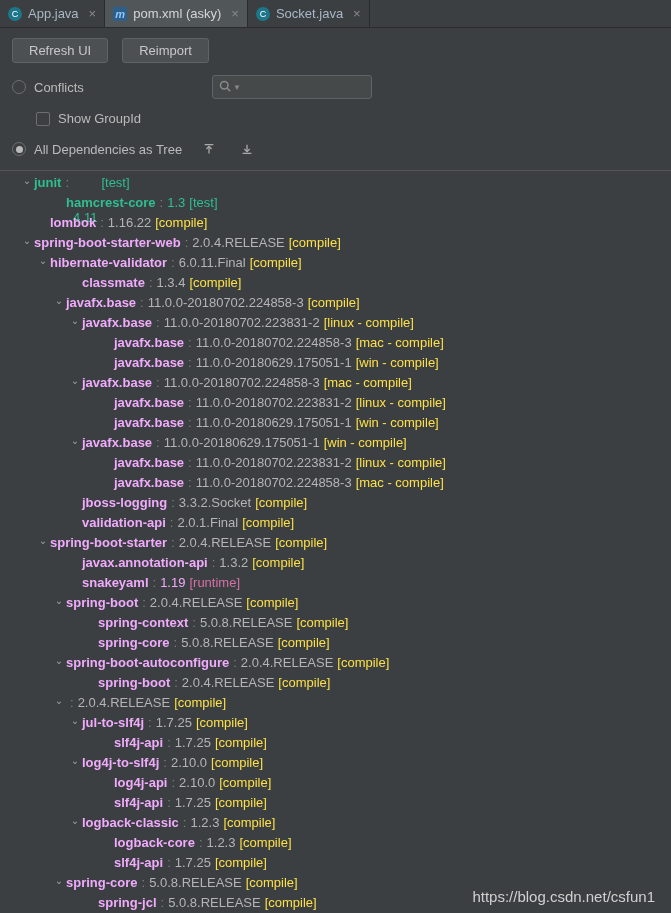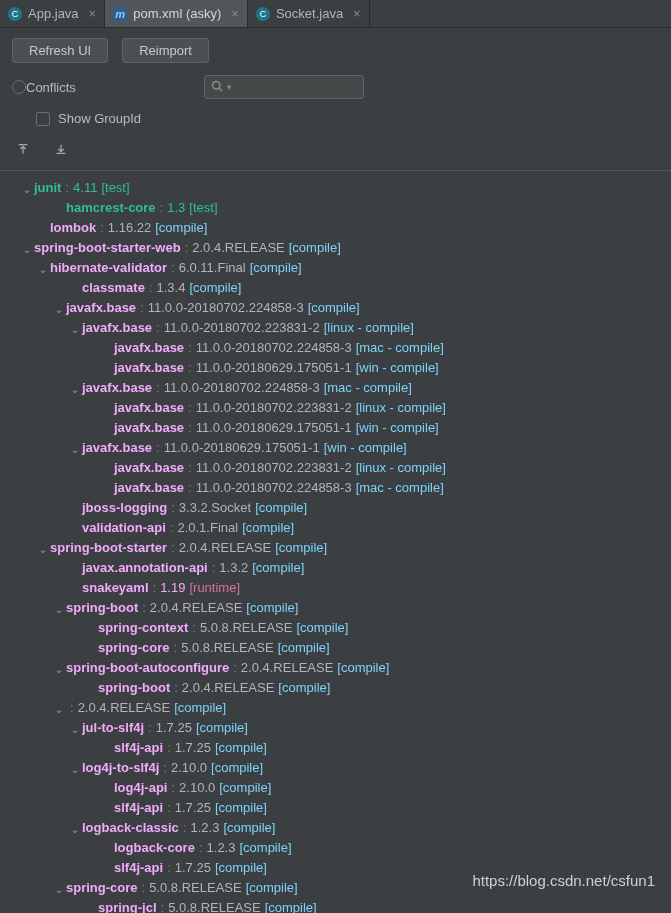--- a/index.html
+++ b/index.html
@@ -57,21 +57,21 @@
     cursor: pointer;
   }
 
   
   .opt-row {
     display: flex;
     align-items: center;
     gap: 16px;
     padding: 6px 12px;
   }
-  .radio-wrap { display:flex; align-items:center; cursor:pointer; }
+  .radio-wrap { display:flex; align-items:center; gap:8px; cursor:pointer; }
   .radio {
     width: 14px; height: 14px; border-radius: 50%;
     border: 1px solid #6e6e6e; display:inline-flex; align-items:center; justify-content:center;
   }
   .radio.sel::after { content:""; width:7px; height:7px; border-radius:50%; background:#bbbbbb; }
   .check { display:flex; align-items:center; gap:8px; cursor:pointer; }
   .checkbox { width:14px; height:14px; border:1px solid #6e6e6e; border-radius:2px; }
   .search {
     width: 160px; height: 24px; border:1px solid #5e6366; background:#45494a;
     border-radius: 3px; display:flex; align-items:center; padding:0 6px; gap:4px;
@@ -85,41 +85,41 @@
   
   .tree-wrap {
     border-top:1px solid #555;
     background:#3c3f41;
     height: 744px;
     overflow:hidden;
     padding-top:4px;
   }
   .node {
     display:flex;
-    align-items:flex-end;
+    align-items:flex-start;
     height: 20px;
     white-space:nowrap;
     padding-left:4px;
   }
   .chev {
     width:14px; display:inline-flex; justify-content:center; color:#9e9e9e; font-size:10px;
   }
   .chev.open::before { content:"⌄"; }
   .name { color:#bcbcbc; }
   .name.bold { font-weight:700; color:#f0abfc; }
   .name.green { color:#2fbf8f; font-weight:600; }
   .name.magenta { color:#f0abfc; font-weight:600; }
   .sep { color:#808080; margin:0 4px; }
   .ver { color:#b4b4b4; }
-  .scope { color:#7dd3fc; margin-left:4px; }
+  .scope { color:#fde047; margin-left:4px; }
   .indent { display:inline-block; }
 
   .watermark {
     position:absolute;
-    bottom:24px;
+    bottom:8px;
     right:16px;
     color:#d0d0d0;
     font-size:15px;
     font-family: Arial, sans-serif;
   }
 </style>
 </head>
 <body>
 
 <div class="tab-bar">
@@ -165,20 +165,24 @@
 
 <div class="opt-row">
   <div style="flex:0 0 8px"></div>
   <div class="check">
     <span class="checkbox"></span>
     <span>Show GroupId</span>
   </div>
 </div>
 
 <div class="opt-row" style="padding-bottom:10px">
+  <div class="radio-wrap">
+    <span class="radio sel"></span>
+    <span>All Dependencies as Tree</span>
+  </div>
   <div class="icon-btn">
     <svg width="14" height="14" viewBox="0 0 16 16" stroke="#a9a9a9" fill="none" stroke-width="1.5">
         <line x1="3" y1="3" x2="13" y2="3"></line>
         <polyline points="5,8 8,5 11,8"></polyline>
         <line x1="8" y1="5" x2="8" y2="13"></line>
       </svg>
   </div>
   <div class="icon-btn">
     <svg width="14" height="14" viewBox="0 0 16 16" stroke="#a9a9a9" fill="none" stroke-width="1.5">
         <line x1="3" y1="13" x2="13" y2="13"></line>

